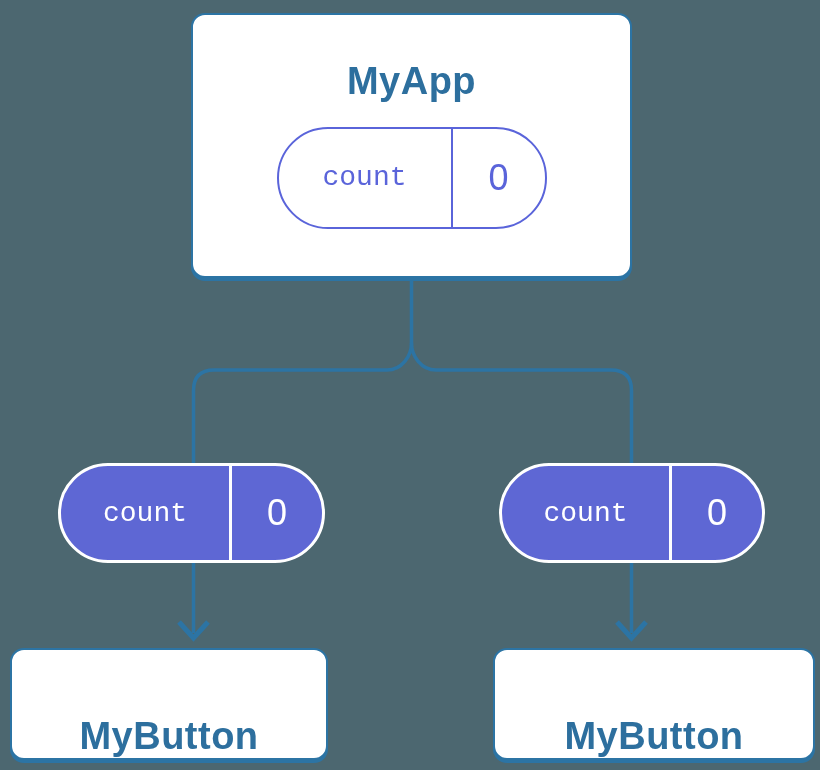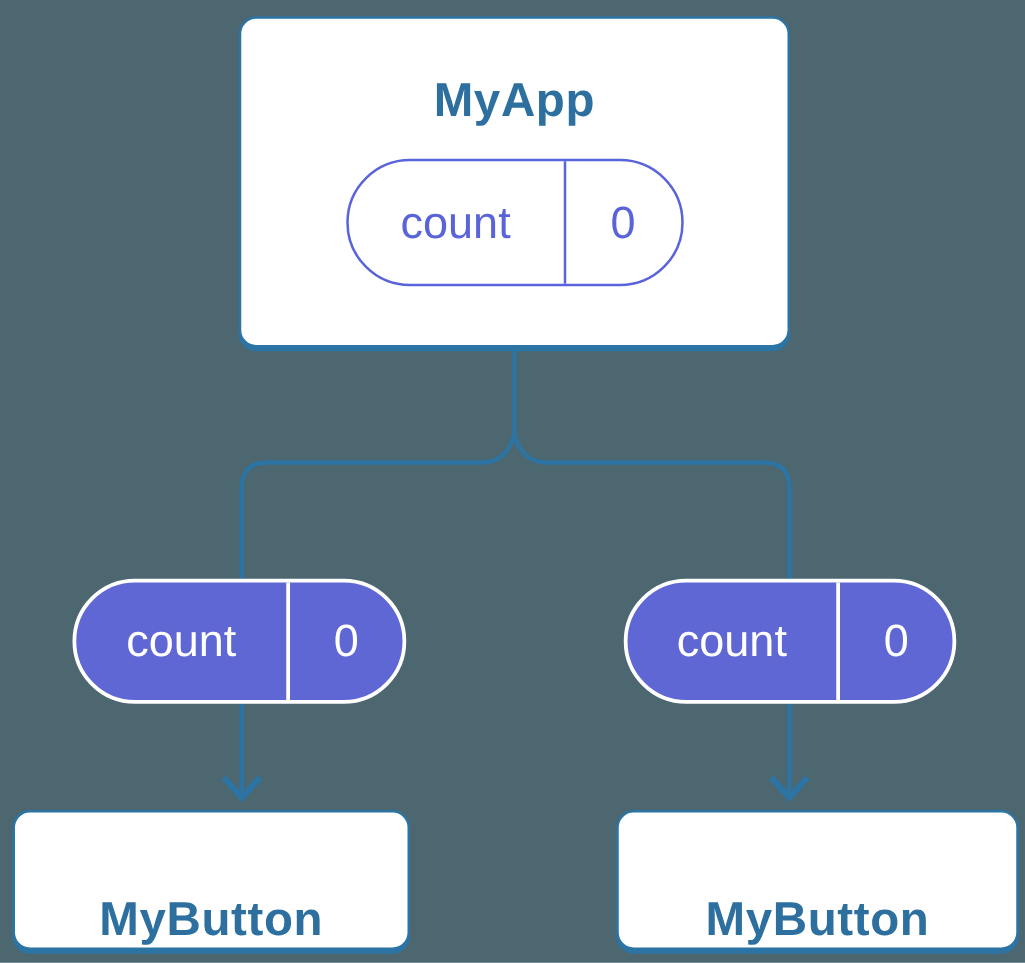--- a/index.html
+++ b/index.html
@@ -59,21 +59,22 @@
     display: flex;
     align-items: stretch;
     box-sizing: border-box;
     border-radius: 60px;
   }
   .pill .pill-name {
     flex: 1;
     display: flex;
     align-items: center;
     justify-content: center;
-    font-size: 36px;
+    font-size: 28px;
+    font-family: Liberation Mono, monospace;
   }
   .pill .pill-value {
     display: flex;
     align-items: center;
     justify-content: center;
     font-size: 36px;
   }
   .pill-outline {
     margin-top: 24px;
     width: 270px;

